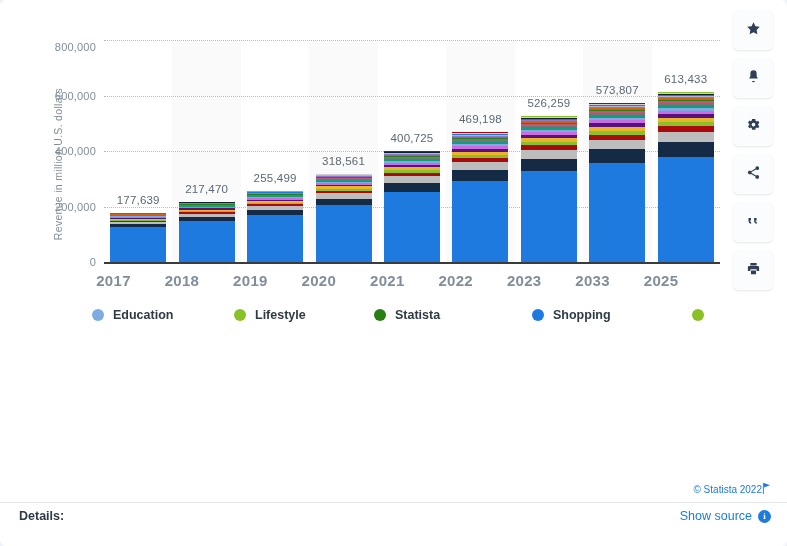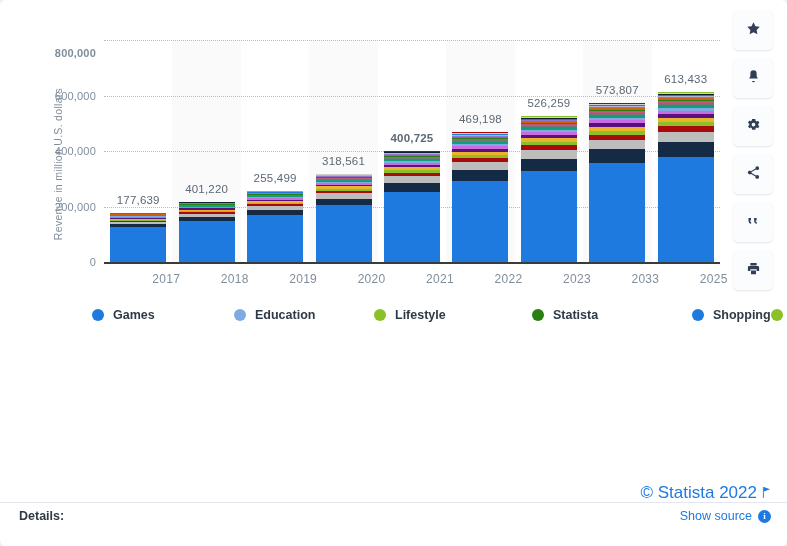--- a/index.html
+++ b/index.html
@@ -89,24 +89,25 @@
     font-size: 11.5px;
     color: #5c6873;
     letter-spacing: .2px;
     white-space: nowrap;
   }
   .xtick {
     position: absolute;
     top: 272px;
     width: 84px;
     margin-left: -14px;
-    text-align: right;
-    font-size: 12px;
+    text-align: left;
+    font-size: 15px;
     color: #808e9b;
     letter-spacing: .3px;
+    font-weight: bold;
   }
 
   
   #legend {
     position: absolute;
     left: 92px; top: 303px;
     width: 640px;
     display: grid;
     grid-template-columns: 142px 140px 158px 160px;
     grid-auto-rows: 23px;
@@ -150,25 +151,24 @@
     align-items: center;
     justify-content: center;
     cursor: pointer;
   }
   .tool-btn svg { fill: #2f3f56; }
 
   
   #copyright {
     position: absolute;
     right: 16px; top: 483px;
-    font-size: 17px;
+    font-size: 10px;
     color: #1f7ae0;
     display: flex;
     align-items: center;
-    gap: 5px;
     cursor: pointer;
   }
   #divider {
     position: absolute;
     left: 0; right: 0; top: 502px;
     height: 1px;
     background: #e3e8ee;
   }
   #details-label {
     position: absolute;
@@ -206,21 +206,21 @@
 
   <div id="chart-area">
 
     <div id="ylabels">
       <div id="ylabel-title">Revenue in million U.S. dollars</div>
       <div id="ytick-container">
           <div class="ytick" style="top: 222px;">0</div>
           <div class="ytick" style="top: 166.5px;">200,000</div>
           <div class="ytick" style="top: 111px;">400,000</div>
           <div class="ytick" style="top: 55.5px;">600,000</div>
-          <div class="ytick" style="top: 13px; font-weight: bold;">800,000</div>
+          <div class="ytick" style="top: 7px;">800,000</div>
         </div>
     </div>
 
     <div id="plot">
       <div id="bands">
           <div class="band" style="left: 68.4444px; width: 68.4444px;"></div>
           <div class="band" style="left: 205.333px; width: 68.4444px;"></div>
           <div class="band" style="left: 342.222px; width: 68.4444px;"></div>
           <div class="band" style="left: 479.111px; width: 68.4444px;"></div>
         </div>
@@ -274,21 +274,21 @@
               <div class="seg" style="background: rgb(42, 127, 18); height: 0.793762%;"></div>
               <div class="seg" style="background: rgb(207, 99, 16); height: 0.74707%;"></div>
               <div class="seg" style="background: rgb(145, 118, 206); height: 0.606994%;"></div>
               <div class="seg" style="background: rgb(176, 178, 222); height: 0.560303%;"></div>
               <div class="seg" style="background: rgb(31, 122, 224); height: 0.513611%;"></div>
               <div class="seg" style="background: rgb(14, 32, 51); height: 0.443573%;"></div>
               <div class="seg" style="background: rgb(207, 207, 207); height: 0.373535%;"></div>
               <div class="seg" style="background: rgb(176, 0, 0); height: 0.326843%;"></div>
               <div class="seg" style="background: rgb(138, 193, 39); height: 0.242798%;"></div>
             </div>
-            <div class="bar-total" style="bottom: 67.3479px;">401,220</div>
+            <div class="bar-total" style="bottom: 67.3479px;">217,470</div>
           </div>
           <div class="bar-group" style="left: 143.111px; height: 222px;">
             <div class="bar" style="height: 70.901px;">
               <div class="seg" style="background: rgb(31, 122, 224); height: 66.8483%;"></div>
               <div class="seg" style="background: rgb(21, 43, 69); height: 6.41277%;"></div>
               <div class="seg" style="background: rgb(189, 189, 189); height: 5.44114%;"></div>
               <div class="seg" style="background: rgb(170, 10, 10); height: 2.72057%;"></div>
               <div class="seg" style="background: rgb(138, 193, 39); height: 2.33192%;"></div>
               <div class="seg" style="background: rgb(234, 180, 44); height: 2.40965%;"></div>
               <div class="seg" style="background: rgb(90, 16, 128); height: 2.021%;"></div>
@@ -352,21 +352,21 @@
               <div class="seg" style="background: rgb(42, 127, 18); height: 0.894577%;"></div>
               <div class="seg" style="background: rgb(207, 99, 16); height: 0.820029%;"></div>
               <div class="seg" style="background: rgb(145, 118, 206); height: 0.695782%;"></div>
               <div class="seg" style="background: rgb(176, 178, 222); height: 0.621234%;"></div>
               <div class="seg" style="background: rgb(31, 122, 224); height: 0.571535%;"></div>
               <div class="seg" style="background: rgb(14, 32, 51); height: 0.496987%;"></div>
               <div class="seg" style="background: rgb(207, 207, 207); height: 0.422439%;"></div>
               <div class="seg" style="background: rgb(176, 0, 0); height: 0.347891%;"></div>
               <div class="seg" style="background: rgb(138, 193, 39); height: 0.304405%;"></div>
             </div>
-            <div class="bar-total" style="bottom: 118.201px; font-weight: bold;">400,725</div>
+            <div class="bar-total" style="bottom: 118.201px;">400,725</div>
           </div>
           <div class="bar-group" style="left: 348.444px; height: 222px;">
             <div class="bar" style="height: 130.202px;">
               <div class="seg" style="background: rgb(31, 122, 224); height: 62.1972%;"></div>
               <div class="seg" style="background: rgb(21, 43, 69); height: 8.43352%;"></div>
               <div class="seg" style="background: rgb(189, 189, 189); height: 6.1143%;"></div>
               <div class="seg" style="background: rgb(170, 10, 10); height: 3.05715%;"></div>
               <div class="seg" style="background: rgb(138, 193, 39); height: 2.53005%;"></div>
               <div class="seg" style="background: rgb(234, 180, 44); height: 2.31922%;"></div>
               <div class="seg" style="background: rgb(90, 16, 128); height: 2.31922%;"></div>
@@ -477,24 +477,20 @@
         <div class="xtick" style="left: 384px;">2021</div>
         <div class="xtick" style="left: 452.444px;">2022</div>
         <div class="xtick" style="left: 520.889px;">2023</div>
         <div class="xtick" style="left: 589.333px;">2033</div>
         <div class="xtick" style="left: 657.778px;">2025</div>
       </div>
   </div>
 
   <div id="legend">
       <div class="legend-item">
-        <span class="legend-dot" style="background: rgb(31, 122, 224);"></span>
-        <span class="legend-label">Games</span>
-      </div>
-      <div class="legend-item">
         <span class="legend-dot" style="background: rgb(127, 171, 227);"></span>
         <span class="legend-label">Education</span>
       </div>
       <div class="legend-item">
         <span class="legend-dot" style="background: rgb(138, 193, 39);"></span>
         <span class="legend-label">Lifestyle</span>
       </div>
       <div class="legend-item">
         <span class="legend-dot" style="background: rgb(42, 127, 18);"></span>
         <span class="legend-label">Statista</span>

